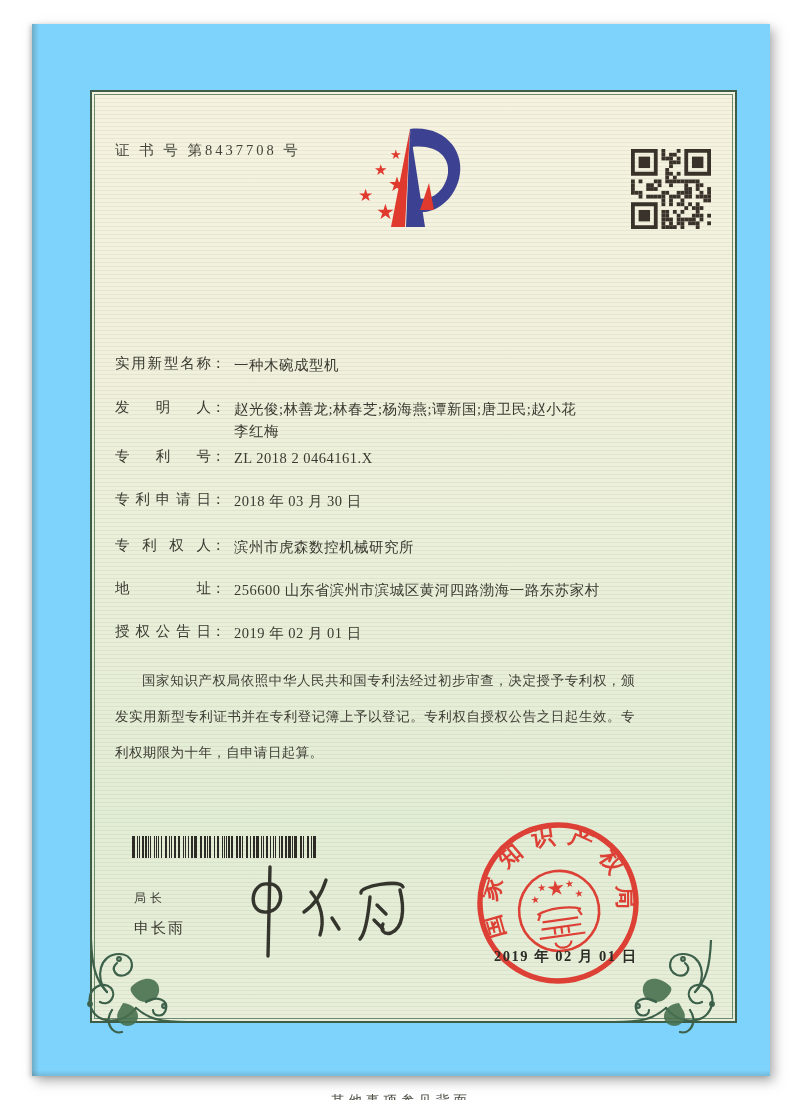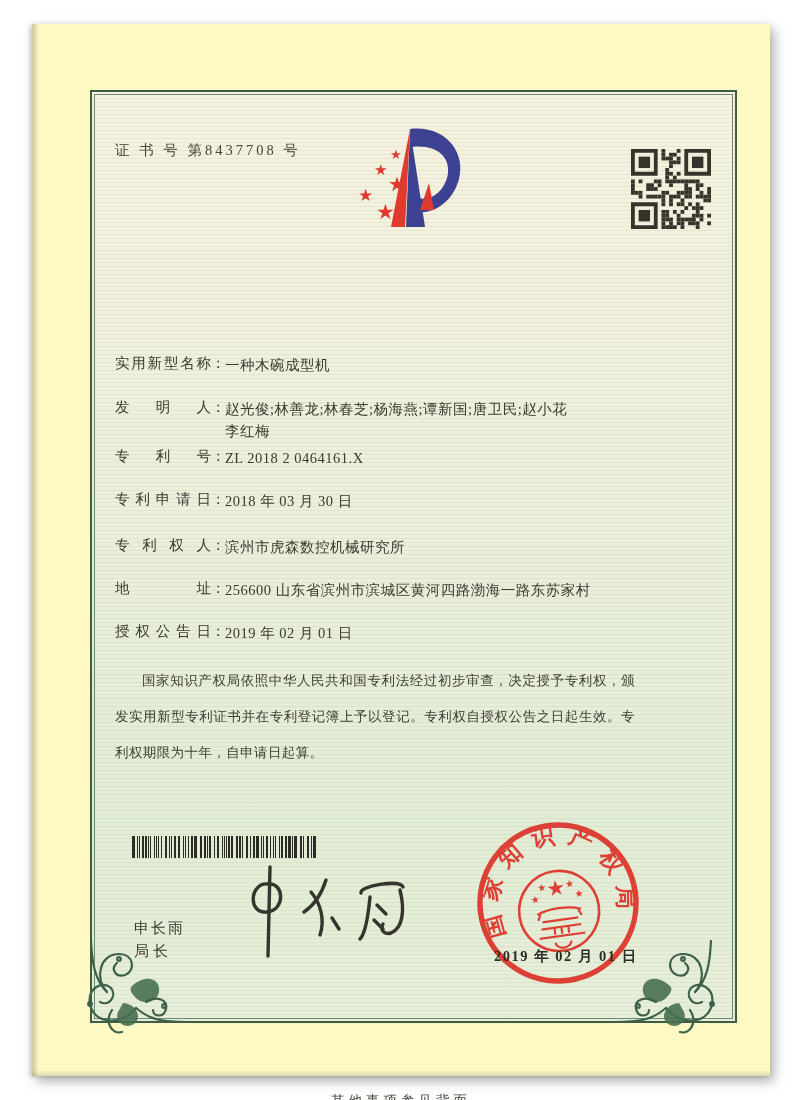--- a/index.html
+++ b/index.html
@@ -5,21 +5,21 @@
   * { margin:0; padding:0; box-sizing:border-box; }
   html,body { width:800px; height:1100px; }
   body {
     background:#ffffff;
     font-family:"Liberation Serif", serif;
     position:relative; overflow:hidden;
     color:#3a3a32;
   }
   .page {
     position:absolute; left:32px; top:24px; width:738px; height:1052px;
-    background:#fef9c3;
+    background:#7dd3fc;
     box-shadow: 4px 5px 11px rgba(110,110,110,.55), -2px 1px 4px rgba(80,80,80,.25);
   }
   .page::before { 
     content:""; position:absolute; left:0; top:0; bottom:0; width:7px;
     background:linear-gradient(90deg, rgba(70,70,60,.28), rgba(70,70,60,0));
   }
   .page::after { 
     content:""; position:absolute; left:0; right:0; bottom:0; height:6px;
     background:linear-gradient(0deg, rgba(70,70,60,.18), rgba(70,70,60,0));
   }
@@ -43,32 +43,32 @@
   .qr svg { fill:#39322a; }
   .title {
     position:absolute; left:58px; top:227px; width:647px;
     text-align:center; font-size:35px; font-weight:700; color:#30302a;
     letter-spacing:13px; text-indent:13px;
   }
   .fields { position:absolute; left:83px; top:0; width:580px; font-size:14.5px; color:#3a3a30; }
   .frow { position:absolute; left:0; white-space:nowrap; }
   .frow .lbl { display:inline-block; width:96px; text-align:justify; text-align-last:justify; vertical-align:top; }
   .frow .colon { display:inline-block; width:14px; vertical-align:top; }
-  .frow .val { display:inline-block; white-space:normal; vertical-align:top; line-height:22px; max-width:440px; letter-spacing:.5px; }
+  .frow .val { display:inline-block; margin-left:9px; white-space:normal; vertical-align:top; line-height:22px; max-width:440px; letter-spacing:.5px; }
   .r1{top:330px}.r2{top:374px}.r3{top:423px}.r4{top:466px}.r5{top:512px}.r6{top:555px}.r7{top:598px}
   .pair2 { position:absolute; left:288px; top:0; white-space:nowrap; }
   .pair2 .lbl { width:80px; }
   .body-text {
     position:absolute; left:83px; top:627px; width:520px;
     font-size:13.5px; line-height:36px; color:#3e3e34; text-align:justify; letter-spacing:.4px;margin-top:12px;
   }
   .body-text p { text-indent:2em; margin-bottom:3px; }
   .barcode { position:absolute; left:98px; top:812px; width:190px; height:22px; }
   .barcode svg { fill:#2c2b26; }
-  .signer-role { position:absolute; left:102px; top:918px; font-size:15px; letter-spacing:4px; color:#3a3a30; }
+  .signer-role { position:absolute; left:102px; top:866px; font-size:12px; letter-spacing:4px; color:#3a3a30; }
   .signer-name { position:absolute; left:102px; top:895px; font-size:15px; letter-spacing:2px; color:#3a3a30; }
   .signature { position:absolute; left:205px; top:836px; width:195px; height:108px; opacity:.92; }
   .seal { position:absolute; left:440px; top:793px; width:172px; height:172px; opacity:.93; }
   .seal-date { position:absolute; left:462px; top:923px; font-size:14.5px; letter-spacing:1.5px; color:#2c2c26; font-weight:700; }
   .page-info { position:absolute; left:58px; top:969px; width:647px; text-align:center; font-size:13px; letter-spacing:2px; color:#3c3c32; }
   .back-note { position:absolute; left:0; top:1024px; width:738px; text-align:center; font-size:13.5px; letter-spacing:4px; color:#47473d;margin-top:44px; }
   .flourish { position:absolute; width:114px; height:114px; }
   .flourish svg { stroke:#3c6049; fill:none; stroke-width:2.2; stroke-linecap:round; }
   .flourish .leaf { fill:#47704f; stroke:none; opacity:.9; }
   .fl-left { left:44px; top:916px; }

